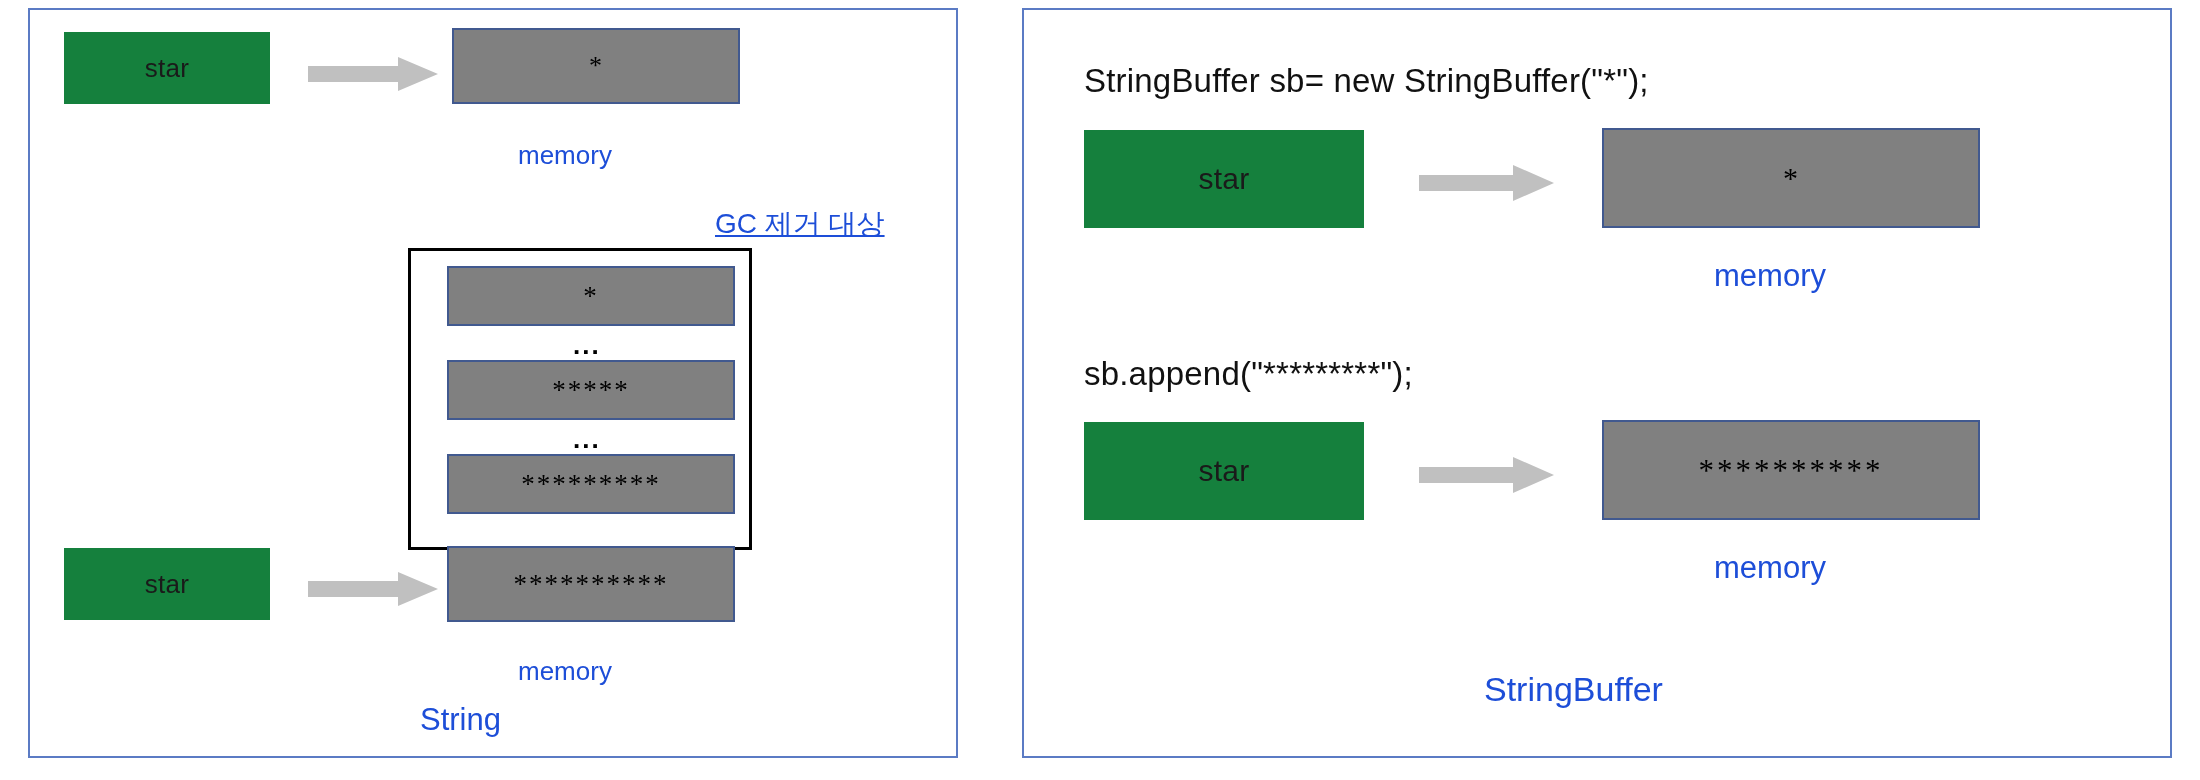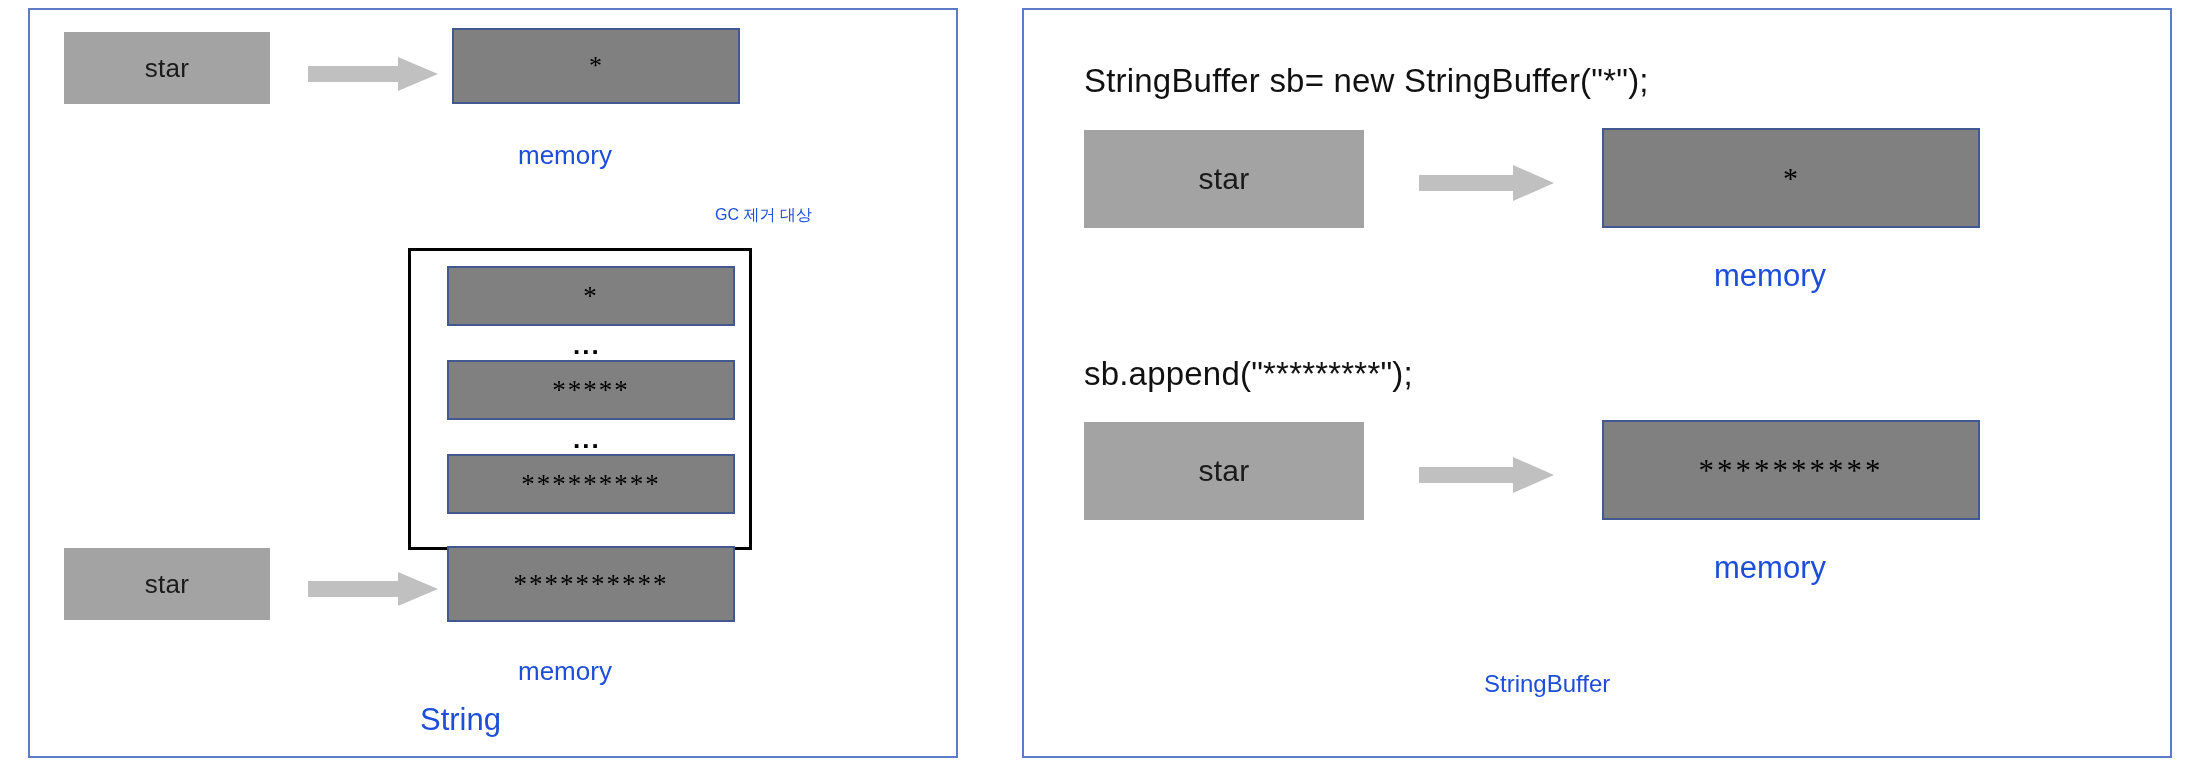--- a/index.html
+++ b/index.html
@@ -19,21 +19,21 @@
     border:2px solid #5b7bc4;
     background:#fff;
     box-sizing:border-box;
   }
   #panel-string{left:28px;top:8px;width:930px;height:750px;}
   #panel-sbuf  {left:1022px;top:8px;width:1150px;height:750px;}
 
   
   .var-box{
     position:absolute;
-    background:#a3a3a3;
+    background:#15803d;
     box-sizing:border-box;
     display:flex;align-items:center;justify-content:center;
     font-size:26px;
     color:#1a1a1a;
     letter-spacing:.3px;
   }
   .var-box.big{font-size:30px;}
 
   
   .mem-box{
@@ -57,21 +57,21 @@
   .arrow svg{display:block;}
 
   
   .caption{
     position:absolute;
     font-size:26px;
     color:#1d4ed8;
     white-space:nowrap;
   }
   .caption.lg{font-size:31px;}
-  .caption.xl{font-size:24px;}
+  .caption.xl{font-size:34px;}
 
   
   #gc-group{
     position:absolute;
     border:3px solid #000;
     background:transparent;
     box-sizing:border-box;
   }
   .ellipsis{
     position:absolute;
@@ -102,21 +102,21 @@
     <div class="arrow" style="left:278px;top:47px;width:130px;height:34px;">
       <svg width="130" height="34" viewBox="0 0 130 34" aria-hidden="true">
         <polygon points="0,9 90,9 90,0 130,17 90,34 90,25 0,25" fill="#c0c0c0"></polygon>
       </svg>
     </div>
 
     <div class="mem-box" style="left:422px;top:18px;width:288px;height:76px;">*</div>
 
     <div class="caption" style="left:488px;top:130px;">memory</div>
 
-    <div class="caption" style="left:685px;top:195px;font-size:16px;">GC 제거 대상</div>
+    <div class="caption" style="left:685px;top:195px;font-size:28px;text-decoration:underline;">GC 제거 대상</div>
 
     <div id="gc-group" style="left:378px;top:238px;width:344px;height:302px;"></div>
 
     <div class="mem-box stars" style="left:417px;top:256px;width:288px;height:60px;">*</div>
 
     <div class="ellipsis" style="left:543px;top:322px;">...</div>
 
     <div class="mem-box stars" style="left:417px;top:350px;width:288px;height:60px;">*****</div>
 
     <div class="ellipsis" style="left:543px;top:416px;">...</div>

